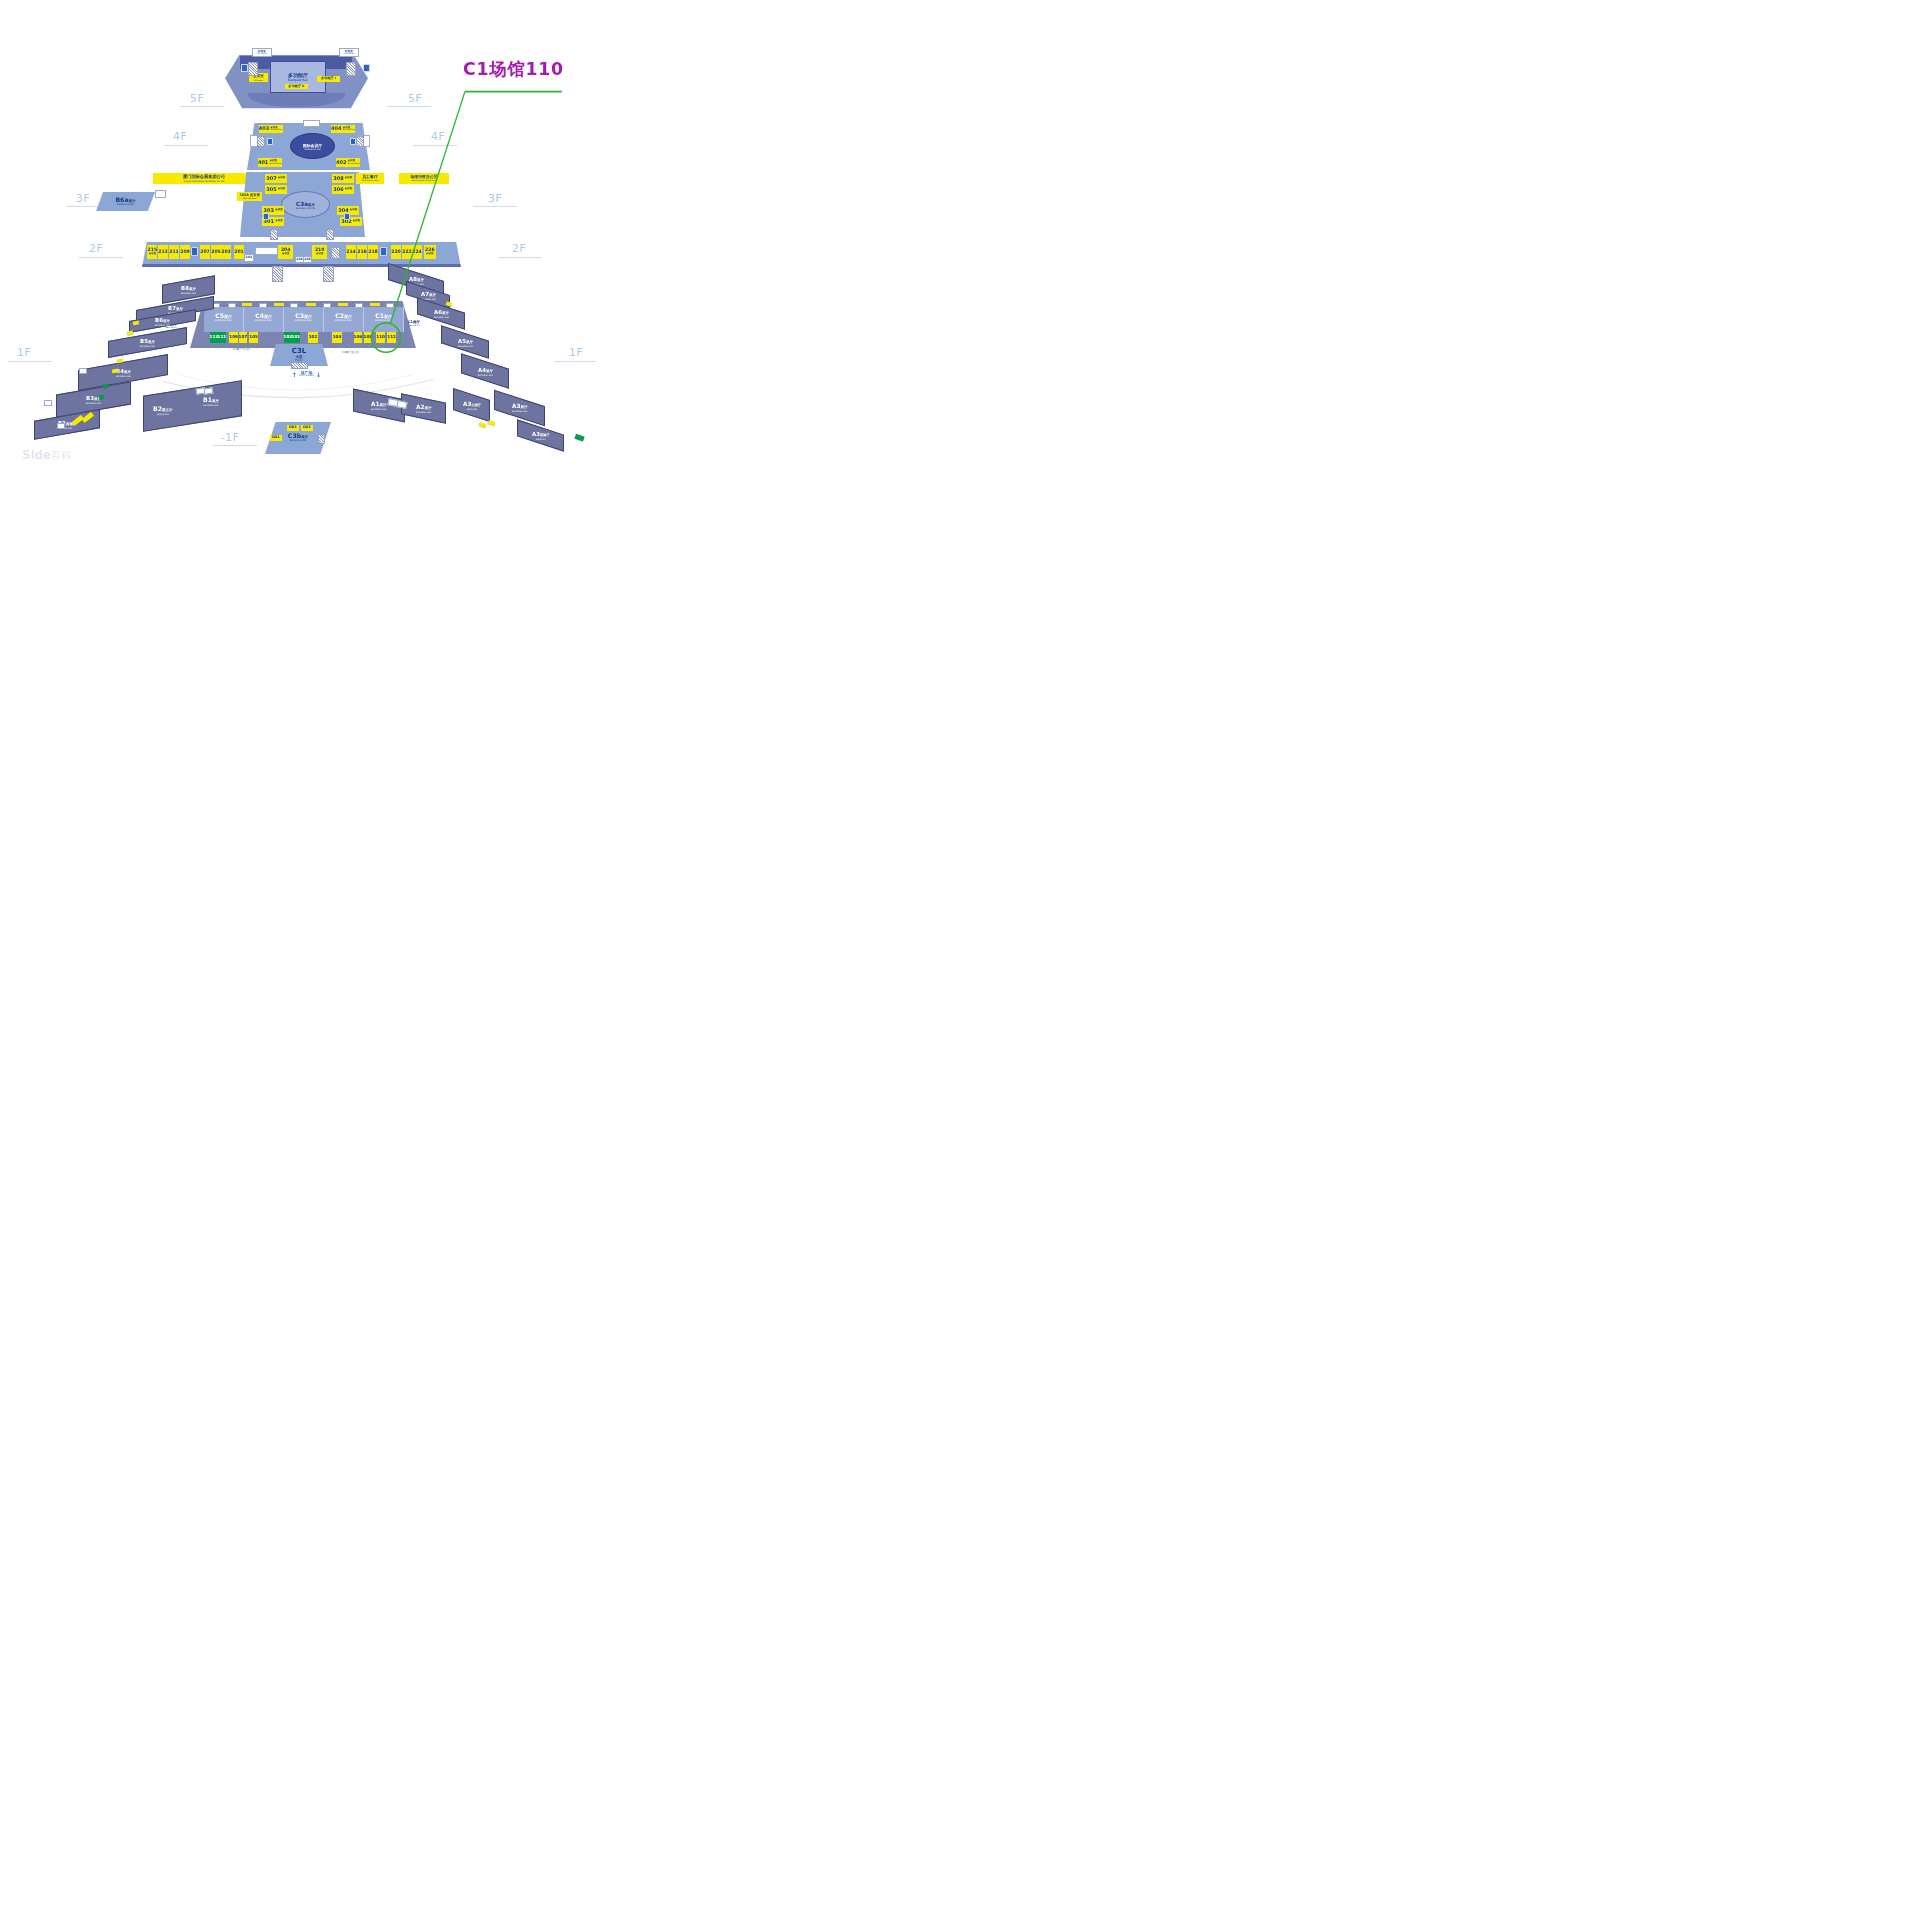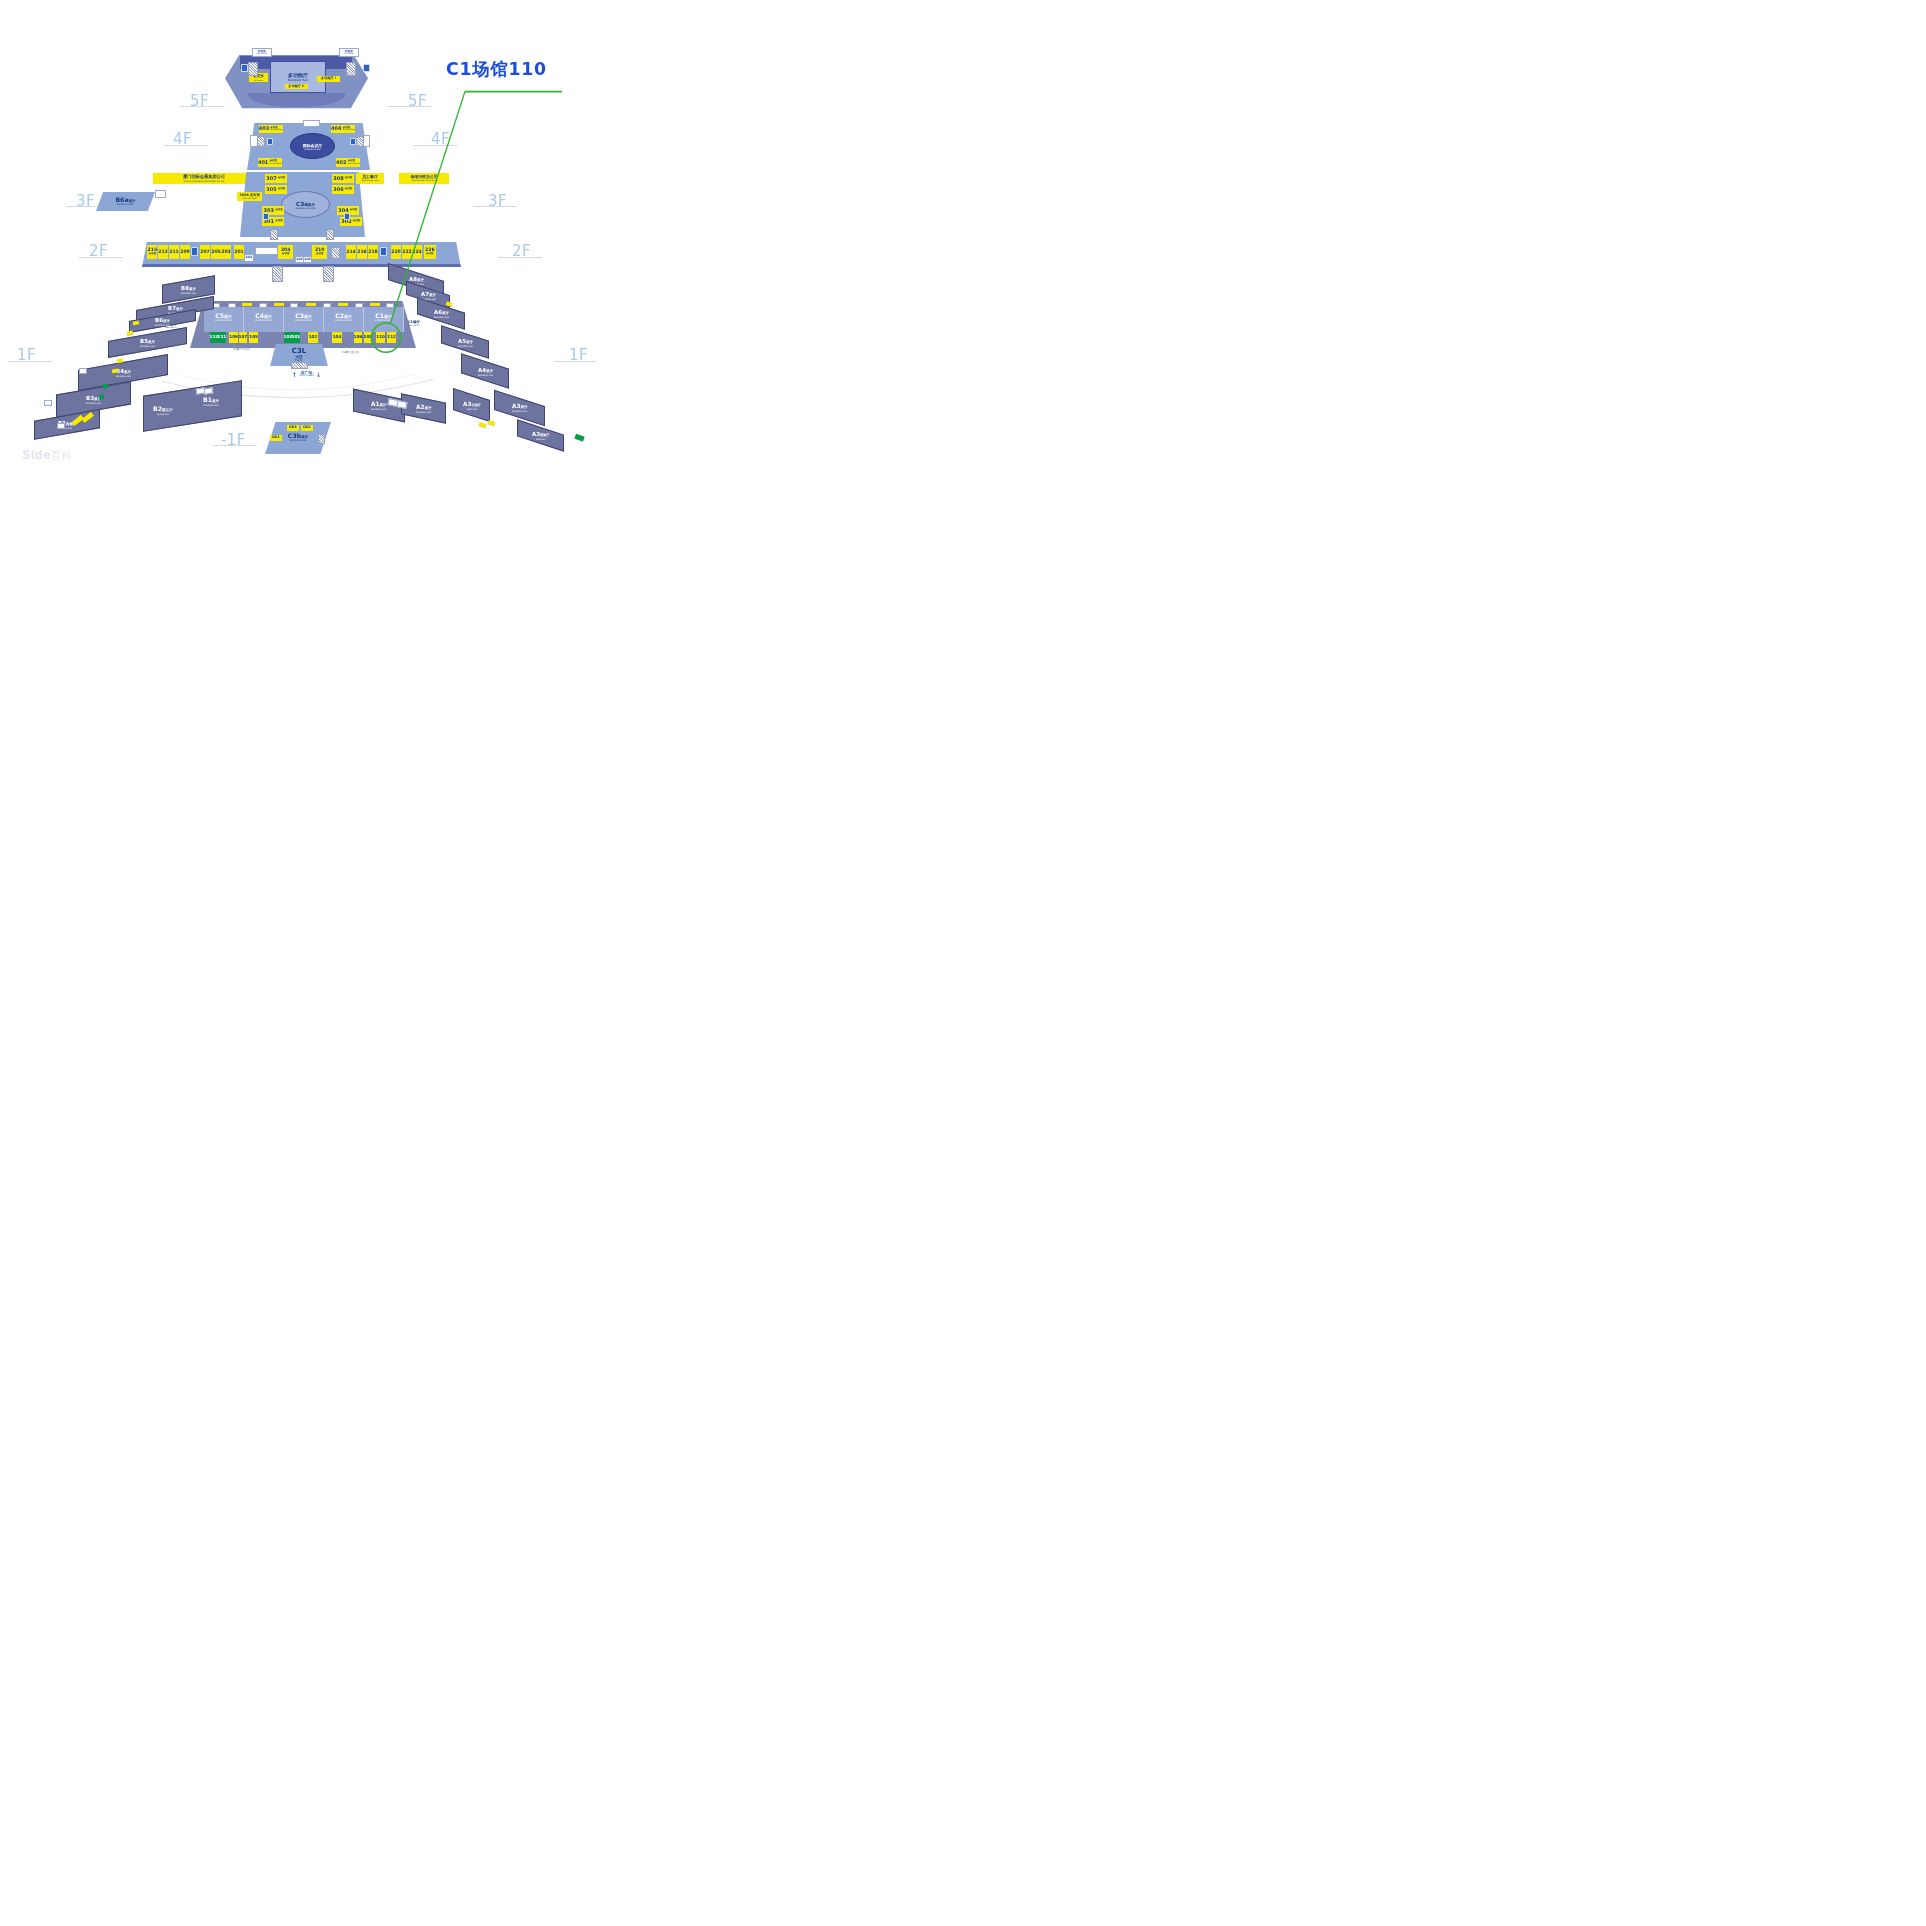--- a/index.html
+++ b/index.html
@@ -13,21 +13,21 @@
       justify-content:center;text-align:center;line-height:1.05;box-shadow:0 0.4px 0.4px rgba(40,50,90,.35)}
   .wb{background:#fff;border:0.4px solid #9aa9cc;color:#28509a;display:flex;flex-direction:column;
       align-items:center;justify-content:center;text-align:center;line-height:1.05}
   .esc{background:repeating-linear-gradient(45deg,#8d97b0 0 0.8px,#eef1f6 0.8px 1.9px);border:0.4px solid #99a2ba}
   .wc{background:#2e63c4;border:0.4px solid #cfd9ee;border-radius:0.8px}
   .wing{background:#6e74a0;border:0.8px solid #3e4270;color:#fff;display:flex;align-items:center;justify-content:center}
   .wlabel{text-align:center;line-height:1.05}
   .cpanel{background:#95a7d3;border-right:0.8px solid #b9c6e4}
   .halltxt{color:#fff;text-align:center;line-height:1.05}
   .navy{color:#16397c}
-  .floor-label{color:#a9c9e9;font-size:15px;letter-spacing:0.4px}
+  .floor-label{color:#a9c9e9;font-size:11px;letter-spacing:0.4px}
   .fline{background:#d4dbe8;height:0.4px}
 </style>
 </head>
 <body>
 
 <div id="canvas">
 
   <svg class="abs" style="left:0;top:0" width="596" height="484" viewBox="0 0 1547 1257">
     <path d="M420 990 Q772 1078 1125 985" stroke="#dfe3ea" stroke-width="3" fill="none"></path>
     <path d="M470 975 Q772 1052 1075 972" stroke="#e9ecf2" stroke-width="2" fill="none"></path>
@@ -403,21 +403,21 @@
   </div>
   <div class="yb abs" style="left:270px;top:435px;width:11.6px;height:6.2px">
     <div style="font-size:3.5px;font-weight:bold">G01</div>
   </div>
 
   <svg class="abs" style="left:0;top:0;pointer-events:none;z-index:40" width="596" height="484" viewBox="0 0 1547 1257">
     <line x1="1207" y1="238" x2="1459" y2="238" stroke="#2fb52f" stroke-width="4"></line>
     <line x1="1207" y1="238" x2="1013" y2="841" stroke="#2fb52f" stroke-width="3.5"></line>
     <circle cx="1002" cy="877" r="38" fill="none" stroke="#2fb52f" stroke-width="4"></circle>
   </svg>
-  <div class="abs" style="left: 446px; top: 57px; font-size: 17.3px; font-weight: bold; z-index: 41; letter-spacing: 0.8px; color: #1d4ed8;">C1场馆110</div>
+  <div class="abs" style="left: 463px; top: 57px; font-size: 17.3px; font-weight: bold; z-index: 41; letter-spacing: 0.8px; color: #a21caf;">C1场馆110</div>
 
   <div class="abs" style="left:22.3px;top:448px;color:#e2e6ec;z-index:5">
     <span style="font-size:11.6px;font-weight:bold">Side</span><span style="font-size:10.4px">百科</span>
   </div>
 
 <div class="gb abs" style="left: 210px; top: 332px; width: 7.7px; height: 10.8px; z-index: 6;">
       <div style="font-weight: bold; font-size: 4.2px;">113</div>
     </div>
     <div class="gb abs" style="left: 218px; top: 332px; width: 7.7px; height: 10.8px; z-index: 6;">
       <div style="font-weight: bold; font-size: 4.2px;">111</div>

